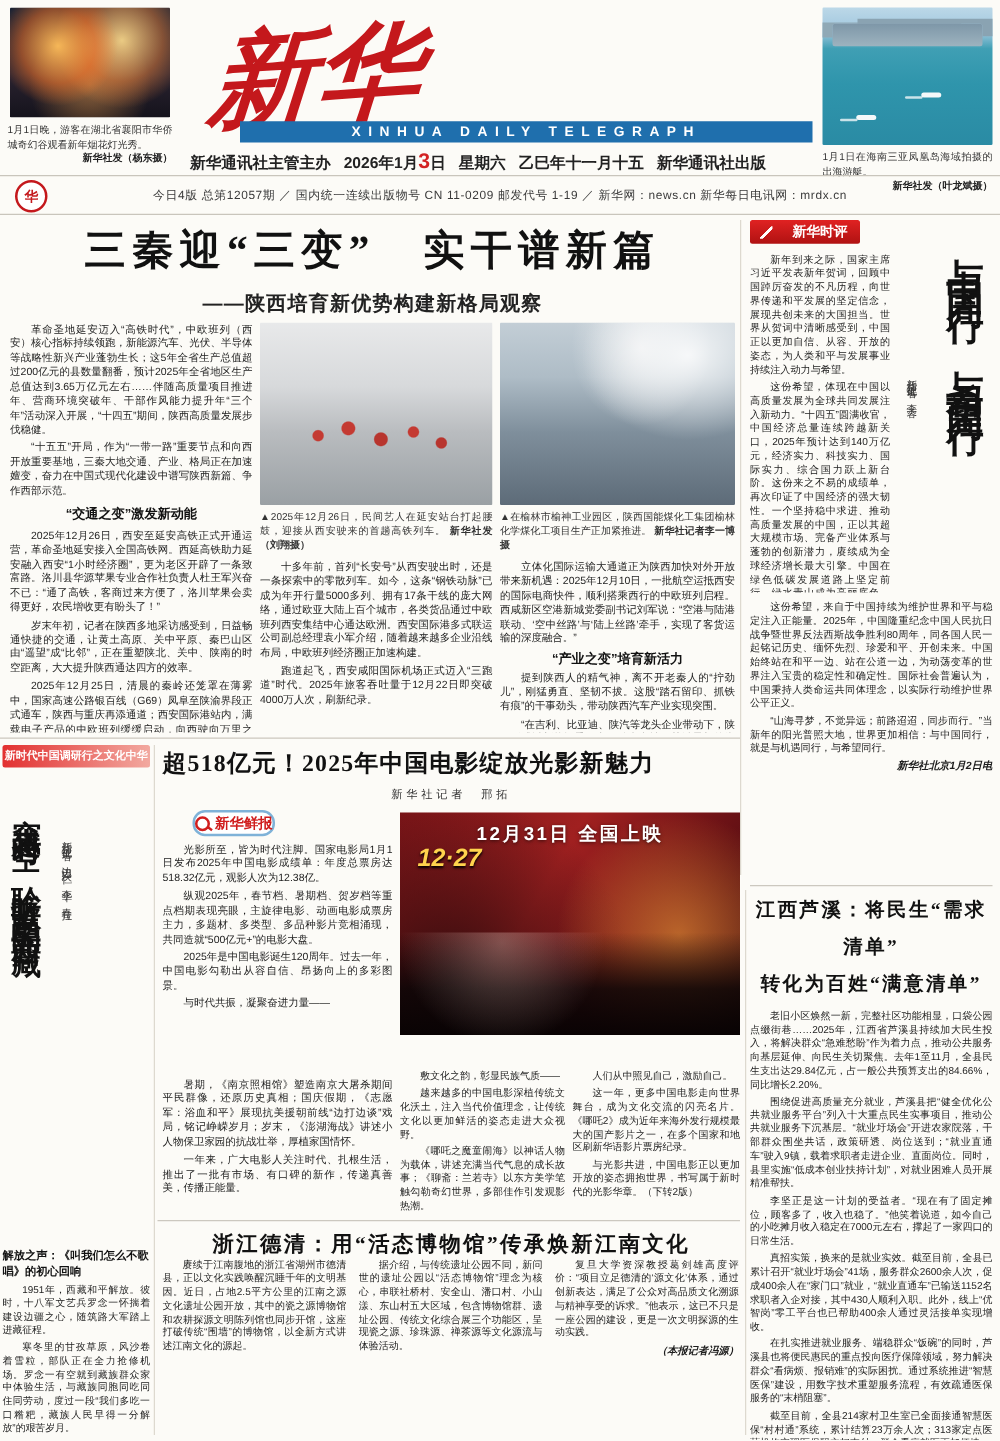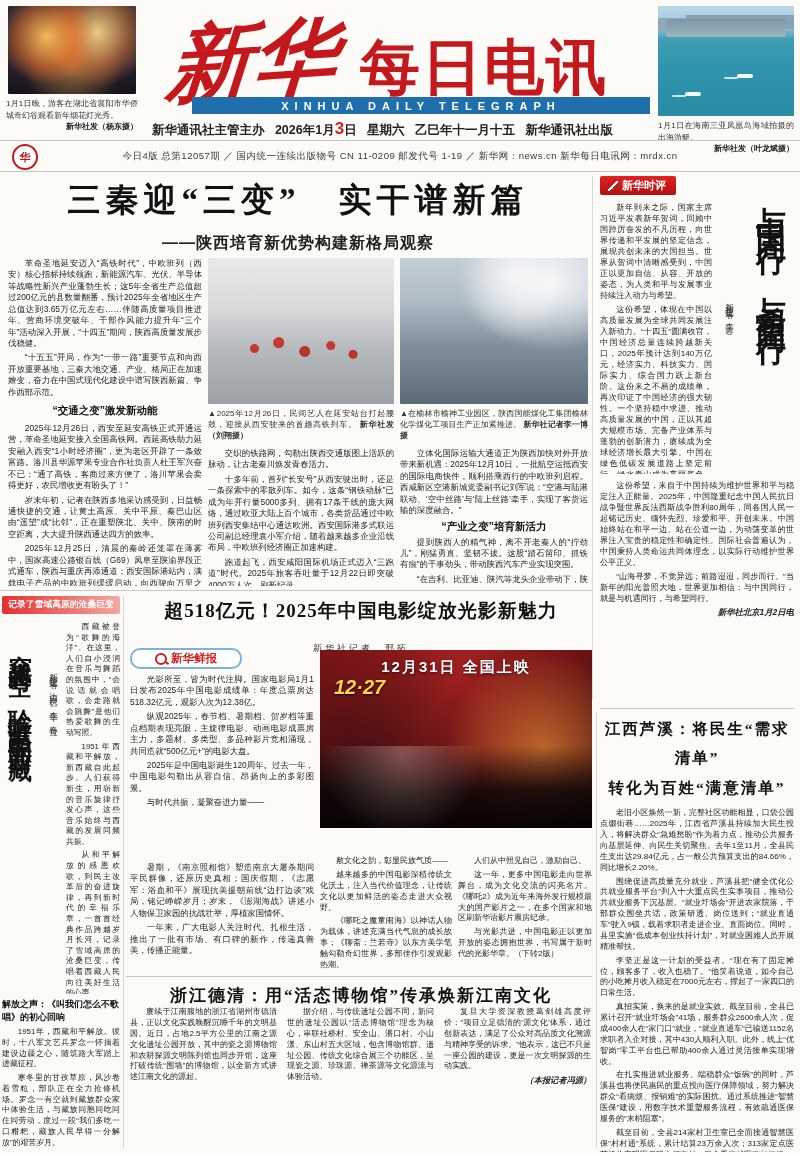--- a/index.html
+++ b/index.html
@@ -38,26 +38,26 @@
   
   .h-main{font-size:33px;font-weight:900;letter-spacing:5px;text-align:center;color:#111;}
   .h-sub{font-size:16px;font-weight:bold;text-align:center;color:#222;letter-spacing:1px;}
   .p{font-size:8.4px;line-height:1.36;text-align:justify;text-indent:2em;margin:0 0 3px 0;color:#1d1d1d;}
   .subhead{font-size:10.5px;font-weight:bold;text-align:center;margin:6px 0 5px;color:#111;}
   .txtcol{overflow:hidden;}
   .sig{display:block;text-align:right;font-weight:bold;font-style:italic;}
   .vrule{position:absolute;width:1px;background:#ddd9cf;}
   .hrule{position:absolute;height:1px;background:#ccc8bf;}
   
-  .badge-red{display:inline-flex;align-items:center;gap:4px;background:linear-gradient(#e02222,#b01212);
+  .badge-red{display:inline-flex;align-items:center;gap:16px;background:linear-gradient(#e02222,#b01212);
      color:#fff;font-weight:bold;font-size:11px;padding:2px 10px 2px 8px;border-radius:2px;}
   .badge-red .slash{width:10px;height:10px;background:
      linear-gradient(135deg,transparent 45%,#fff 45%,#fff 60%,transparent 60%);}
   .badge-blue{display:inline-flex;align-items:center;gap:4px;border:2px solid #7fb2d8;background:#fff;
-     color:#d01d1d;font-weight:900;font-size:11.5px;padding:1px 23px;border-radius:10px;}
+     color:#d01d1d;font-weight:900;font-size:11.5px;padding:1px 0;border-radius:10px;margin-left:24px;}
   .badge-blue .mag{width:8px;height:8px;border:2px solid #d01d1d;border-radius:50%;position:relative;}
   .badge-blue .mag:after{content:"";position:absolute;width:4px;height:2px;background:#d01d1d;
      right:-4px;bottom:-1px;transform:rotate(35deg);}
   .series-bar{background:linear-gradient(90deg,#e23030,#f2a9a0);color:#8f0f0f;font-weight:bold;
      font-size:8.8px;text-align:center;padding:3px 0;border-radius:2px;color:#fff;}
   
   .vtext{writing-mode:vertical-rl;text-orientation:upright;}
   .vh-comm{font-size:30px;font-weight:900;letter-spacing:10px;color:#111;}
   .vh-tibet{font-size:24px;font-weight:900;letter-spacing:6px;color:#111;}
   .vbyline{font-size:8.5px;color:#333;letter-spacing:2px;}
@@ -77,21 +77,21 @@
      radial-gradient(circle at 82% 55%, rgba(255,170,60,.55), transparent 40%),
      radial-gradient(circle at 15% 75%, rgba(40,10,12,.9), transparent 55%),
      linear-gradient(120deg,#7d1518 0%,#a02020 40%,#641014 75%,#3c0a0c 100%);}
   .poster .release{position:absolute;top:8px;left:0;right:0;text-align:center;color:#fff;
      font-weight:900;font-size:15px;letter-spacing:2px;text-shadow:0 1px 3px rgba(0,0,0,.6);}
   .poster .pdate{position:absolute;top:26px;left:14px;color:#ffd34d;font-weight:900;font-size:20px;
      font-style:italic;text-shadow:0 1px 2px #000;}
   .poster .crowd{position:absolute;bottom:0;left:0;right:0;height:46%;
      background:radial-gradient(circle at 30% 10%, rgba(230,200,190,.35), transparent 40%),
      linear-gradient(transparent,rgba(10,5,6,.85) 55%,rgba(5,2,3,.95));}
-  .h-movie{font-size:19px;font-weight:900;text-align:center;letter-spacing:1px;color:#111;}
+  .h-movie{font-size:19px;font-weight:900;text-align:left;letter-spacing:1px;color:#111;}
   .byline-c{font-size:9px;text-align:center;color:#333;letter-spacing:3px;}
   .h-luxi{font-size:15.5px;font-weight:900;text-align:center;letter-spacing:2px;color:#111;line-height:1.9;}
   .h-deqing{font-size:17px;font-weight:900;text-align:center;letter-spacing:2px;color:#111;}
   .caption-photo{font-size:8px;line-height:1.4;color:#333;text-align:justify;}
   .caption-photo b{font-weight:bold;}
 </style>
 </head>
 <body>
 
 <div class="page">
@@ -106,21 +106,20 @@
     <div class="skyline"></div>
     <div class="boat" style="left:58%;top:62%;"></div>
     <div class="boat" style="left:20%;top:78%;"></div>
   </div>
   <div class="cap" style="left:658px;top:120px;width:136px;">
     <span>1月1日在海南三亚凤凰岛海域拍摄的出海游艇。</span>
     <span class="credit">新华社发（叶龙斌摄）</span>
   </div>
 
   <div class="masthead-script" style="left:168px;top:4px;font-size:84px;">新华</div>
-  <div class="masthead-block" style="left:360px;top:28px;font-size:60px;">每日电讯</div>
   <div class="eng-bar" style="left:192px;top:97px;width:458px;height:17px;">XINHUA DAILY TELEGRAPH</div>
 
   <div class="pubs" style="left:152px;top:119px;">
     <span>新华通讯社主管主办</span>&nbsp;&nbsp;
     <span>2026年1月</span><span class="day">3</span><span>日</span>&nbsp;&nbsp;
     <span>星期六</span>&nbsp;&nbsp;
     <span>乙巳年十一月十五</span>&nbsp;&nbsp;
     <span>新华通讯社出版</span>
   </div>
 
@@ -148,21 +147,20 @@
   <div class="caption-photo" style="position:absolute;left:208px;top:408px;width:186px;">
     <span>▲2025年12月26日，民间艺人在延安站台打起腰鼓，迎接从西安驶来的首趟高铁列车。</span>
     <b>新华社发（刘翔摄）</b>
   </div>
   <div class="caption-photo" style="position:absolute;left:400px;top:408px;width:188px;">
     <span>▲在榆林市榆神工业园区，陕西国能煤化工集团榆林化学煤化工项目生产正加紧推进。</span>
     <b>新华社记者李一博摄</b>
   </div>
 
   <div class="txtcol" style="position:absolute;left:208px;top:448px;width:186px;height:138px;">
-    <p class="p">交织的铁路网，勾勒出陕西交通版图上活跃的脉动，让古老秦川焕发青春活力。</p>
     <p class="p">十多年前，首列“长安号”从西安驶出时，还是一条探索中的零散列车。如今，这条“钢铁动脉”已成为年开行量5000多列、拥有17条干线的庞大网络，通过欧亚大陆上百个城市，各类货品通过中欧班列西安集结中心通达欧洲。西安国际港多式联运公司副总经理袁小军介绍，随着越来越多企业沿线布局，中欧班列经济圈正加速构建。</p>
     <p class="p">跑道起飞，西安咸阳国际机场正式迈入“三跑道”时代。2025年旅客吞吐量于12月22日即突破4000万人次，刷新纪录。</p>
   </div>
   <div class="txtcol" style="position:absolute;left:400px;top:448px;width:188px;height:138px;">
     <p class="p">立体化国际运输大通道正为陕西加快对外开放带来新机遇：2025年12月10日，一批航空运抵西安的国际电商快件，顺利搭乘西行的中欧班列启程。西咸新区空港新城党委副书记刘军说：“空港与陆港联动、‘空中丝路’与‘陆上丝路’牵手，实现了客货运输的深度融合。”</p>
     <div class="subhead" style="margin:3px 0;">“产业之变”培育新活力</div>
     <p class="p">提到陕西人的精气神，离不开老秦人的“拧劲儿”，刚猛勇直、坚韧不拔。这股“踏石留印、抓铁有痕”的干事劲头，带动陕西汽车产业实现突围。</p>
     <p class="p">“在吉利、比亚迪、陕汽等龙头企业带动下，陕西形成以新能源乘用车、动力电池、关键零部件为代表的新能源汽车产业体系，汽车产业跻身全国第一梯队。”陕西省工业和信息化厅汽车工业处处长杜军国说。（下转4版）</p>
   </div>
 
@@ -185,39 +183,34 @@
     </div>
   </div>
 
   <div class="hrule" style="left:0;top:590px;width:592px;"></div>
   <div class="hrule" style="left:600px;top:708px;width:194px;"></div>
   <div class="hrule" style="left:126px;top:976px;width:466px;"></div>
   <div class="vrule" style="left:123px;top:596px;height:552px;"></div>
   <div class="vrule" style="left:596px;top:712px;height:436px;"></div>
 
   <div style="position:absolute;left:2px;top:596px;width:118px;height:552px;">
-    <div class="series-bar">记录了雪域高原的沧桑巨变</div>
+    <div class="series-bar">新时代中国调研行之文化中华</div>
     <div class="vtext vh-tibet serif" style="position:absolute;left:2px;top:40px;height:330px;">穿越时空，聆听歌声中的新西藏</div>
     <div class="vtext vbyline" style="position:absolute;left:46px;top:70px;height:260px;">新华社记者　边巴次仁　李华　春拉</div>
-    <div class="txtcol" style="position:absolute;left:64px;top:26px;width:54px;height:372px;">
-      <p class="p" style="font-size:7.8px;">西藏被誉为“歌舞的海洋”。在这里，人们自小浸润在音乐与舞蹈的氛围中，“会说话就会唱歌，会走路就会跳舞”是他们热爱歌舞的生动写照。</p>
-      <p class="p" style="font-size:7.8px;">1951年西藏和平解放，新西藏自此起步。人们获得新生，用崭新的音乐旋律抒发心声，这些音乐始终与西藏的发展同频共振。</p>
-      <p class="p" style="font-size:7.8px;">从和平解放的感恩欢歌，到民主改革后的奋进旋律，再到新时代的幸福乐章，一首首经典作品跨越岁月长河，记录了雪域高原的沧桑巨变，传唱着西藏人民向往美好生活的心声。</p>
-    </div>
     <div class="txtcol" style="position:absolute;left:0;top:402px;width:118px;height:150px;">
       <div class="subhead" style="text-align:left;font-size:9px;margin:0 0 3px;">解放之声：《叫我们怎么不歌唱》的初心回响</div>
       <p class="p" style="font-size:7.9px;">1951年，西藏和平解放。彼时，十八军文艺兵罗念一怀揣着建设边疆之心，随筑路大军踏上进藏征程。</p>
       <p class="p" style="font-size:7.9px;">寒冬里的甘孜草原，风沙卷着雪粒，部队正在全力抢修机场。罗念一有空就到藏族群众家中体验生活，与藏族同胞同吃同住同劳动，度过一段“我们多吃一口糌粑，藏族人民早得一分解放”的艰苦岁月。</p>
 
     </div>
   </div>
 
   <div style="position:absolute;left:130px;top:598px;width:462px;">
     <div class="h-movie serif">超518亿元！2025年中国电影绽放光影新魅力</div>
-    <div class="byline-c" style="margin-top:18px;">新华社记者　邢拓</div>
+    <div class="byline-c" style="margin-top:5px;">新华社记者　邢拓</div>
   </div>
   <div style="position:absolute;left:130px;top:648px;width:186px;">
     <span class="badge-blue">
         <span class="mag"></span>
         <span>新华鲜报</span>
       </span>
   </div>
   <div class="txtcol" style="position:absolute;left:130px;top:674px;width:184px;height:186px;">
     <p class="p">光影所至，皆为时代注脚。国家电影局1月1日发布2025年中国电影成绩单：年度总票房达518.32亿元，观影人次为12.38亿。</p>
     <p class="p">纵观2025年，春节档、暑期档、贺岁档等重点档期表现亮眼，主旋律电影、动画电影成票房主力，多题材、多类型、多品种影片竞相涌现，共同造就“500亿元+”的电影大盘。</p>

